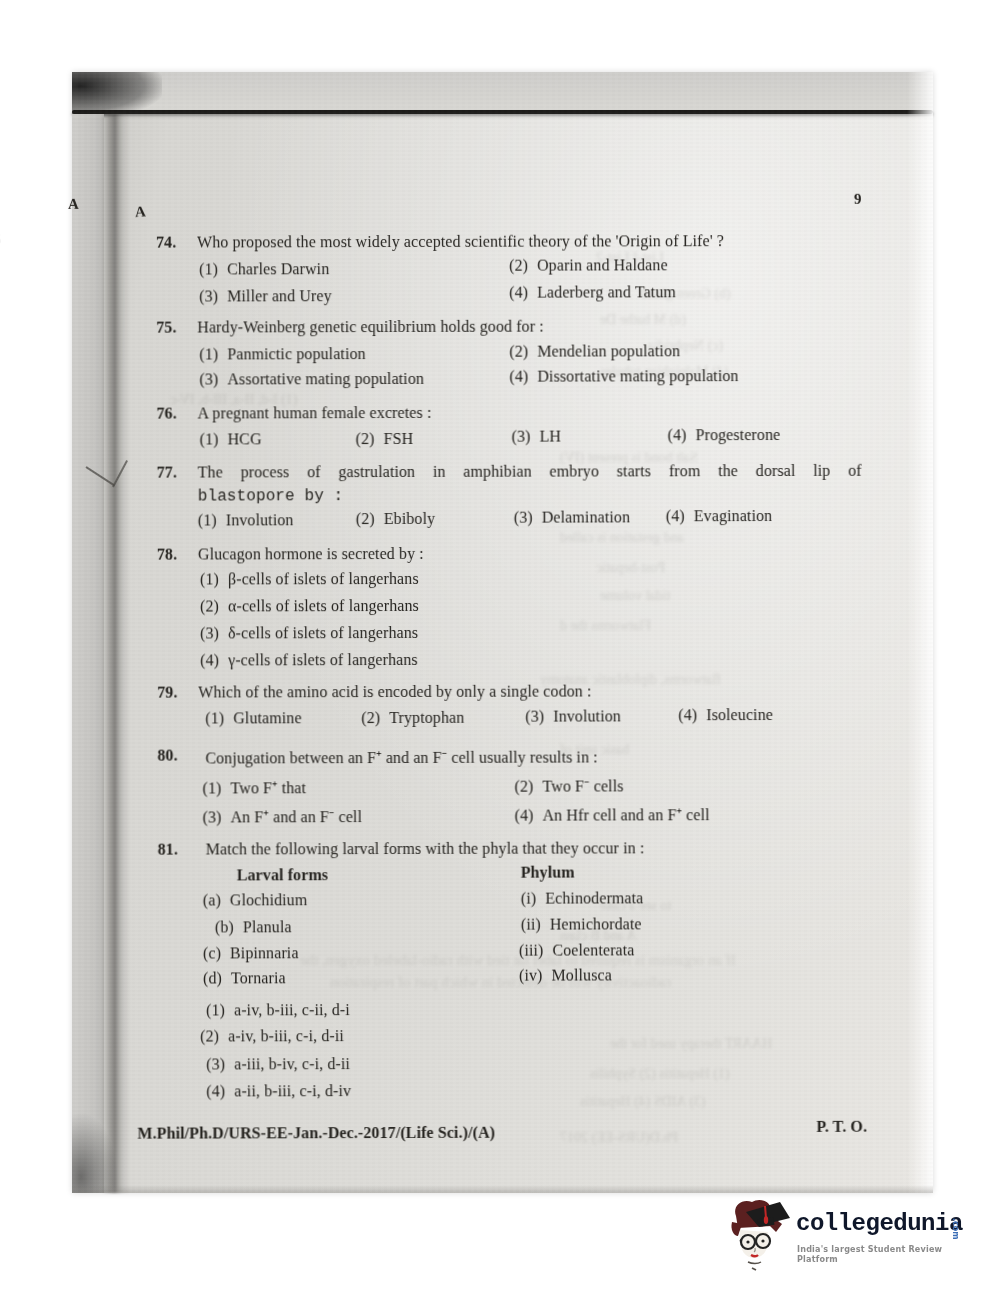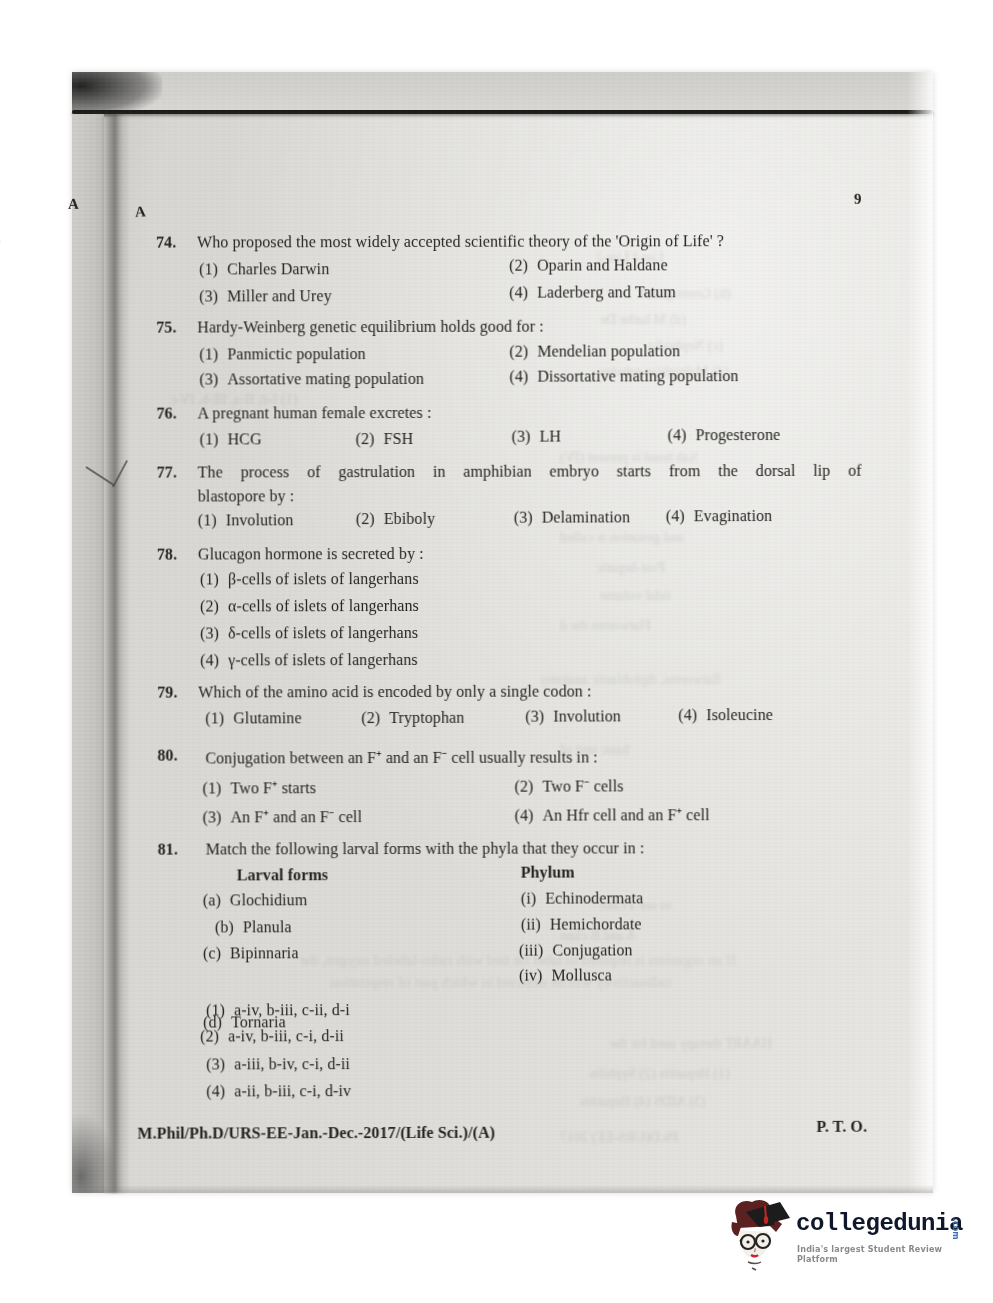--- a/index.html
+++ b/index.html
@@ -121,21 +121,21 @@
 
   <div class="t b" style="left:157px;top:404px;">76.</div>
   <div class="t" style="left:198px;top:404px;">A pregnant human female excretes :</div>
   <div class="t" style="left:200px;top:430px;"><span class="lab">(1)</span><span>HCG</span></div>
   <div class="t" style="left:356px;top:430px;"><span class="lab">(2)</span><span>FSH</span></div>
   <div class="t" style="left:512px;top:428px;"><span class="lab">(3)</span><span>LH</span></div>
   <div class="t" style="left:668px;top:427px;"><span class="lab">(4)</span><span>Progesterone</span></div>
 
   <div class="t b" style="left:157px;top:463px;">77.</div>
   <div class="t just" style="left:198px;top:463px;width:664px;">The process of gastrulation in amphibian embryo starts from the dorsal lip of</div>
-  <div class="t" style="left:198px;top:487px;">blastopore by :</div>
+  <div class="t" style="left:198px;top:487px;font-family:Liberation Mono, monospace;">blastopore by :</div>
   <div class="t" style="left:198px;top:511px;"><span class="lab">(1)</span><span>Involution</span></div>
   <div class="t" style="left:356px;top:510px;"><span class="lab">(2)</span><span>Ebiboly</span></div>
   <div class="t" style="left:514px;top:509px;"><span class="lab">(3)</span><span>Delamination</span></div>
   <div class="t" style="left:666px;top:508px;"><span class="lab">(4)</span><span>Evagination</span></div>
 
   <div class="t b" style="left:157px;top:545px;">78.</div>
   <div class="t" style="left:198px;top:545px;">Glucagon hormone is secreted by :</div>
   <div class="t" style="left:200px;top:570px;"><span class="lab">(1)</span><span>β-cells of islets of langerhans</span></div>
   <div class="t" style="left:200px;top:597px;"><span class="lab">(2)</span><span>α-cells of islets of langerhans</span></div>
   <div class="t" style="left:200px;top:624px;"><span class="lab">(3)</span><span>δ-cells of islets of langerhans</span></div>
@@ -143,38 +143,38 @@
 
   <div class="t b" style="left:157px;top:683px;">79.</div>
   <div class="t" style="left:198px;top:683px;">Which of the amino acid is encoded by only a single codon :</div>
   <div class="t" style="left:205px;top:709px;"><span class="lab">(1)</span><span>Glutamine</span></div>
   <div class="t" style="left:361px;top:709px;"><span class="lab">(2)</span><span>Tryptophan</span></div>
   <div class="t" style="left:525px;top:708px;"><span class="lab">(3)</span><span>Involution</span></div>
   <div class="t" style="left:678px;top:707px;"><span class="lab">(4)</span><span>Isoleucine</span></div>
 
   <div class="t b" style="left:157px;top:746px;">80.</div>
   <div class="t" style="left:205px;top:746px;">Conjugation between an F⁺ and an F⁻ cell usually results in :</div>
-  <div class="t" style="left:202px;top:776px;"><span class="lab">(1)</span><span>Two F⁺ starts</span></div>
+  <div class="t" style="left:202px;top:776px;"><span class="lab">(1)</span><span>Two F⁺ that</span></div>
   <div class="t" style="left:514px;top:775px;"><span class="lab">(2)</span><span>Two F⁻ cells</span></div>
   <div class="t" style="left:202px;top:805px;"><span class="lab">(3)</span><span>An F⁺ and an F⁻ cell</span></div>
   <div class="t" style="left:514px;top:804px;"><span class="lab">(4)</span><span>An Hfr cell and an F⁺ cell</span></div>
 
   <div class="t b" style="left:157px;top:840px;">81.</div>
   <div class="t" style="left:205px;top:840px;">Match the following larval forms with the phyla that they occur in :</div>
   <div class="t b" style="left:236px;top:866px;">Larval forms</div>
   <div class="t b" style="left:520px;top:864px;">Phylum</div>
 
   <div class="t" style="left:202px;top:891px;"><span class="lab">(a)</span><span>Glochidium</span></div>
   <div class="t" style="left:202px;top:918px;padding-left:12px;"><span class="lab">(b)</span><span>Planula</span></div>
   <div class="t" style="left:202px;top:944px;"><span class="lab">(c)</span><span>Bipinnaria</span></div>
-  <div class="t" style="left:202px;top:969px;margin-top:44px;"><span class="lab">(d)</span><span>Tornaria</span></div>
+  <div class="t" style="left:202px;top:969px;"><span class="lab">(d)</span><span>Tornaria</span></div>
 
   <div class="t" style="left:520px;top:890px;"><span class="lab">(i)</span><span>Echinodermata</span></div>
   <div class="t" style="left:520px;top:916px;"><span class="lab">(ii)</span><span>Hemichordate</span></div>
-  <div class="t" style="left:518px;top:942px;"><span class="lab">(iii)</span><span>Conjugation</span></div>
+  <div class="t" style="left:518px;top:942px;"><span class="lab">(iii)</span><span>Coelenterata</span></div>
   <div class="t" style="left:518px;top:967px;"><span class="lab">(iv)</span><span>Mollusca</span></div>
 
   <div class="t" style="left:205px;top:1001px;"><span class="lab">(1)</span><span>a-iv, b-iii, c-ii, d-i</span></div>
   <div class="t" style="left:199px;top:1027px;"><span class="lab">(2)</span><span>a-iv, b-iii, c-i, d-ii</span></div>
   <div class="t" style="left:205px;top:1055px;"><span class="lab">(3)</span><span>a-iii, b-iv, c-i, d-ii</span></div>
   <div class="t" style="left:205px;top:1082px;"><span class="lab">(4)</span><span>a-ii, b-iii, c-i, d-iv</span></div>
 
   <div class="t b" style="left:136px;top:1124px;">M.Phil/Ph.D/URS-EE-Jan.-Dec.-2017/(Life Sci.)/(A)</div>
   <div class="t b" style="left:815px;top:1119px;">P. T. O.</div>
 </div>

